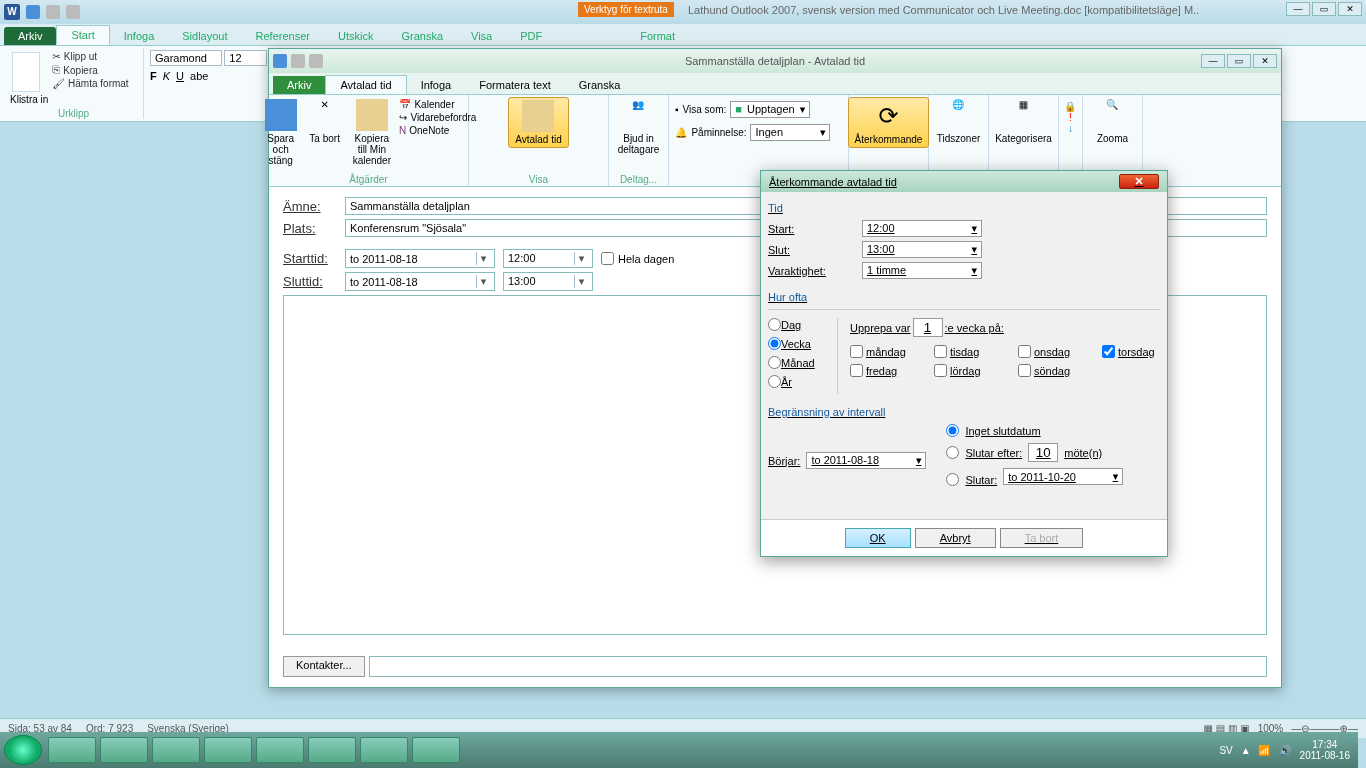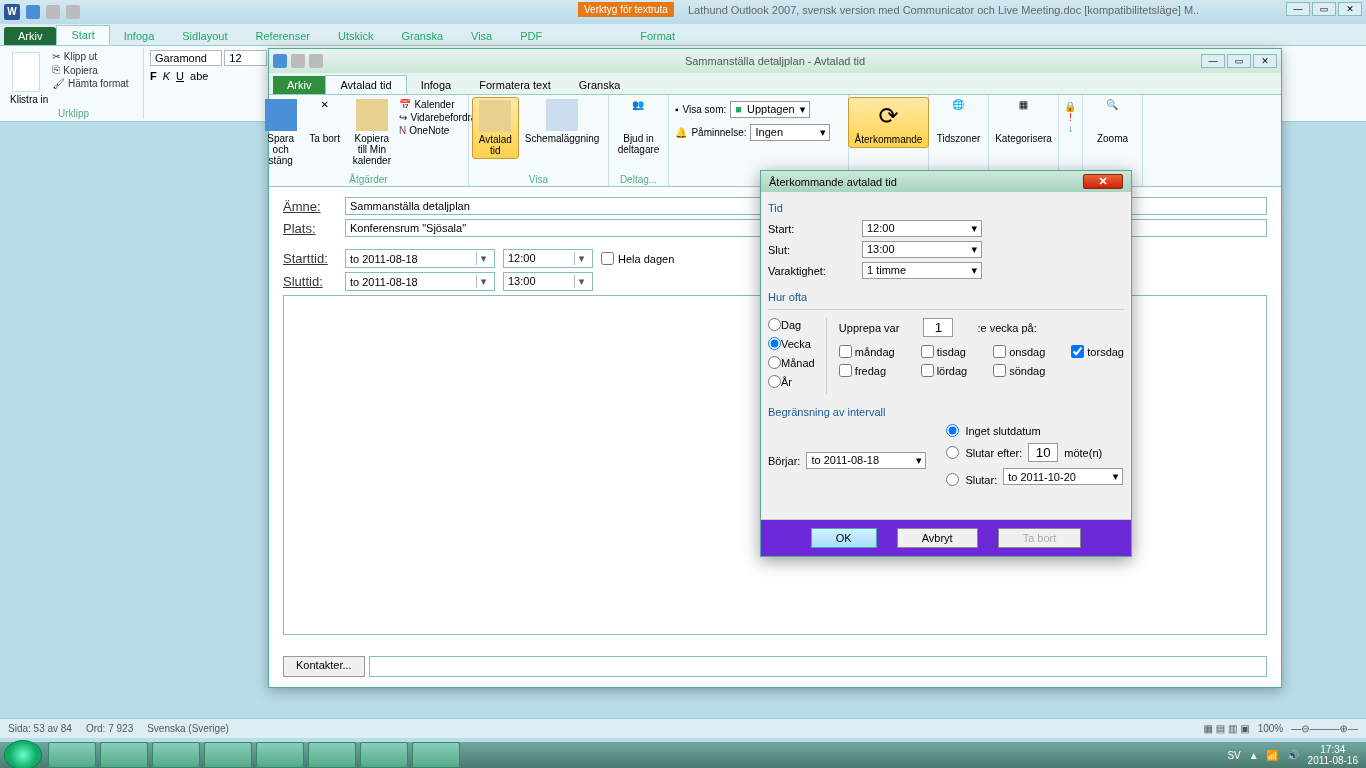--- a/index.html
+++ b/index.html
@@ -46,45 +46,45 @@
 .flabel { width:54px; font-size:13px; color:#333; text-decoration:underline; text-decoration-color:#333; }
 .finput { flex:1; border:1px solid #8bb; padding:2px 4px; font-size:11px; background:#fff; }
 .datebox { border:1px solid #8bb; padding:2px 4px; width:150px; background:#fff; display:flex; justify-content:space-between; align-items:center; }
 .timebox { border:1px solid #8bb; padding:2px 4px; width:90px; background:#fff; display:flex; justify-content:space-between; }
 .dropbtn { width:14px; text-align:center; border-left:1px solid #abc; cursor:pointer; color:#555;}
 .chk { display:flex; align-items:center; gap:4px; }
 .body-area { border:1px solid #8bb; height:340px; margin-top:4px; background:#fff; }
 .contact-row { position:absolute; bottom:10px; left:14px; right:14px; display:flex; gap:4px; }
 .contact-btn { border:1px solid #999; padding:2px 12px; background:#f0f0f0; cursor:pointer; font-size:11px;}
 .contact-input { flex:1; border:1px solid #8bb; padding:2px; }
-.recur-dialog { position:absolute; left:760px; top:170px; width:372px; background:#6d28d9; border:1px solid #5a9; box-shadow:0 4px 16px rgba(0,0,0,0.4); }
+.recur-dialog { position:absolute; left:760px; top:170px; width:408px; background:#ffffff; border:1px solid #5a9; box-shadow:0 4px 16px rgba(0,0,0,0.4);text-decoration:underline; }
 .rd-title { background:linear-gradient(#cde8d8,#a8d4c0); padding:3px 8px; font-size:11px; display:flex; justify-content:space-between; align-items:center; }
 .rd-close { background:linear-gradient(#e63,#c21); color:#fff; width:40px; text-align:center; border:1px solid #821; border-radius:2px; cursor:pointer; font-weight:bold; }
 .rd-body { padding:10px 7px; background:#f0f0f0; }
 .rd-group { margin-bottom:12px; }
 .rd-gtitle { color:#15599b; font-size:11px; margin-bottom:6px; }
 .rd-row { display:flex; align-items:center; gap:24px; margin-bottom:4px; font-size:11px; }
 .rd-row label { width:70px; }
 .combo { border:1px solid #999; background:#fff; padding:1px 4px; width:120px; display:flex; justify-content:space-between; font-size:11px; }
 .hur-ofta { display:flex; border-top:1px solid #ccc; padding-top:8px; }
 .freq-col { width:70px; border-right:1px solid #ccc; padding-right:8px; }
 .freq-col div { display:flex; align-items:center; margin-bottom:6px; font-size:11px; }
 .days-col { padding-left:12px; flex:1; }
 .days-grid { display:grid; grid-template-columns:repeat(4,1fr); gap:6px 26px; margin-top:8px; font-size:11px; }
 .days-grid div { display:flex; align-items:center; gap:3px; }
 .range-row { display:flex; gap:20px; margin-top:6px; }
 .range-left { display:flex; align-items:center; gap:6px; }
 .range-right div { display:flex; align-items:center; gap:6px; margin-bottom:6px; font-size:11px; }
-.btns { display:flex; justify-content:center; gap:20px; padding:8px; border-top:1px solid #ccc; }
+.btns { display:flex; justify-content:center; gap:4px; padding:8px; border-top:1px solid #ccc; }
 .dlgbtn { border:1px solid #888; padding:3px 24px; font-size:11px; background:#f0f0f0; cursor:pointer; }
 .dlgbtn.primary { background:linear-gradient(#d4f0ff,#a8e0ff); border-color:#4aa; }
 .dlgbtn.disabled { color:#aaa; }
 .statusbar { position:absolute; bottom:30px; left:0; right:0; height:20px; background:#dceef3; border-top:1px solid #9cc; display:flex; align-items:center; padding:0 8px; font-size:10px; color:#555; gap:14px; }
 .statusbar .right { margin-left:auto; display:flex; align-items:center; gap:8px; }
-.taskbar { position:absolute; bottom:0; left:0; right:0; height:26px; background:linear-gradient(#6fa8a0,#4a7a70); display:flex; align-items:center; }
+.taskbar { position:absolute; bottom:0; left:0; right:8px; height:36px; background:linear-gradient(#6fa8a0,#4a7a70); display:flex; align-items:center; }
 .start-orb { width:38px; height:30px; background:radial-gradient(circle,#6fc,#1a6 60%); border-radius:50%; margin:0 4px; border:1px solid #084;}
 .tbtn { width:48px; height:26px; margin:0 2px; background:linear-gradient(#8cb,#5a8); border:1px solid #386; border-radius:2px;}
 .tray { margin-left:auto; display:flex; align-items:center; gap:8px; color:#fff; font-size:10px; padding-right:8px; }
 .tray .clock { text-align:center; line-height:1.1; }
 input[type=radio],input[type=checkbox]{ margin:0; }
 .ico-save{background:#4a90d9;width:14px;height:14px;border-radius:2px;}
 .ico-generic{width:14px;height:14px;background:#bbb;border-radius:2px;}
 .numbox{border:1px solid #999;background:#fff;width:30px;text-align:center;padding:1px;}
 </style>
 </head>
@@ -209,24 +209,20 @@
         </div>
       </div>
       <div class="gl">Åtgärder</div>
     </div>
     <div class="ogrp" style="width:140px">
       <div class="ogrp-row">
         <div class="bigbtn highlighted">
             <div class="ico" style="background:#e8d090"></div>
             <span>Avtalad tid</span>
           </div>
-        <div class="bigbtn">
-            <div class="ico" style="background:#cde"></div>
-            <span>Schemaläggning</span>
-          </div>
       </div>
       <div class="gl">Visa</div>
     </div>
     <div class="ogrp" style="width:60px">
       <div class="bigbtn">
           <div class="ico">👥</div>
           <span>Bjud in deltagare</span>
         </div>
       <div class="gl">Deltag...</div>
     </div>
@@ -369,21 +365,21 @@
           <div>
               <input type="radio" name="freq" style="">
               <span>Månad</span>
             </div>
           <div>
               <input type="radio" name="freq" style="">
               <span>År</span>
             </div>
         </div>
         <div class="days-col">
-          <div style="display:flex;align-items:center;gap:24px;font-size:11px">
+          <div style="display:flex;align-items:center;gap:2px;font-size:11px">
             <span>Upprepa var</span>
             <input class="numbox" value="1" style="">
             <span>:e vecka på:</span>
           </div>
           <div class="days-grid">
             <div>
                 <input type="checkbox" style="">
                 <span>måndag</span>
               </div>
             <div>

